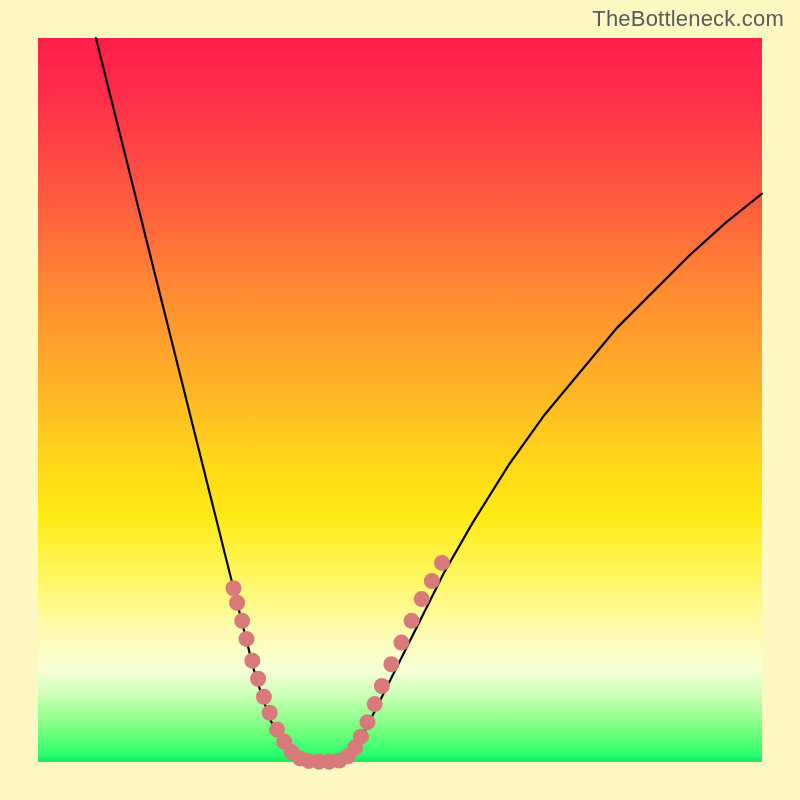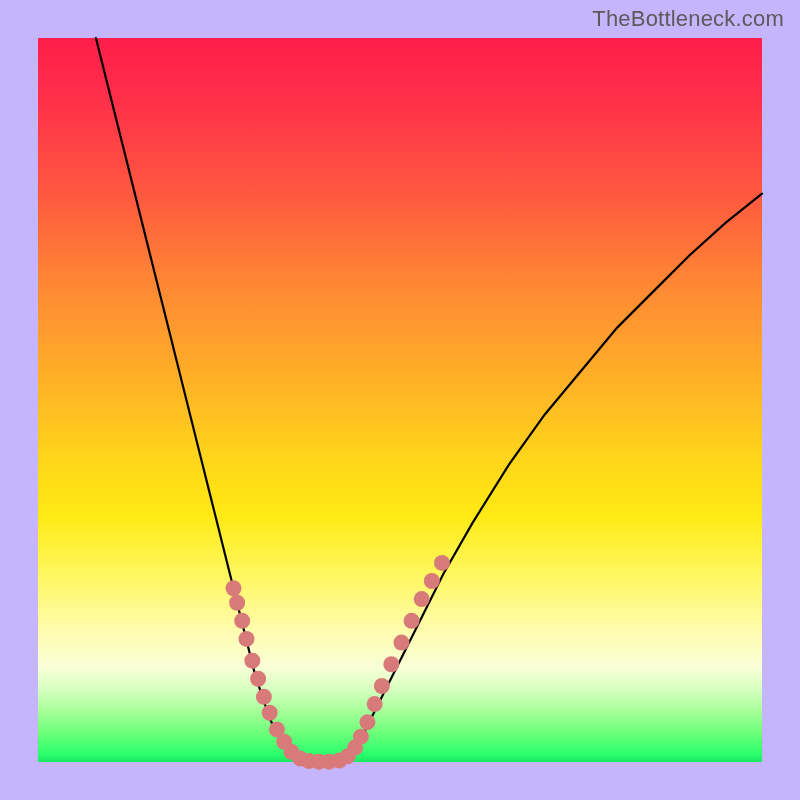--- a/index.html
+++ b/index.html
@@ -10,21 +10,21 @@
     background: #000;
     overflow: hidden;
     font-family: Arial, Helvetica, sans-serif;
   }
   .frame {
     position: absolute;
     left: 0;
     top: 0;
     width: 800px;
     height: 800px;
-    background: #c4b5fd;
+    background: #fef9c3;
   }
   .plot-area {
     position: absolute;
     left: 38px;
     top: 38px;
     width: 724px;
     height: 724px;
     
     background: linear-gradient(to bottom,
       #ff1e4a 0%,

